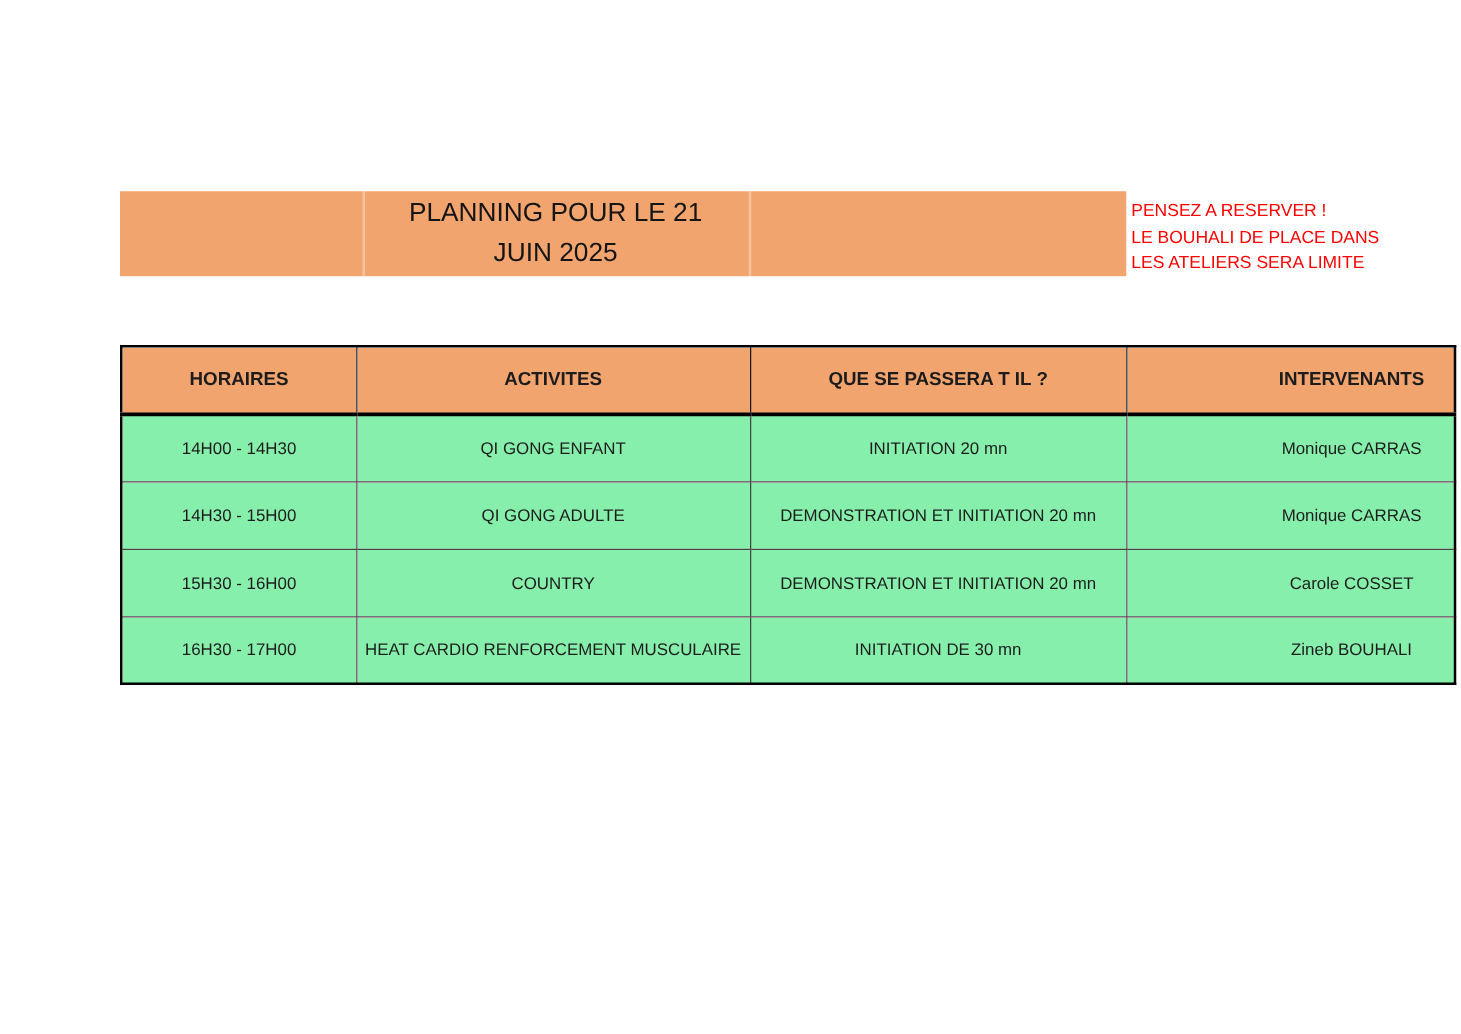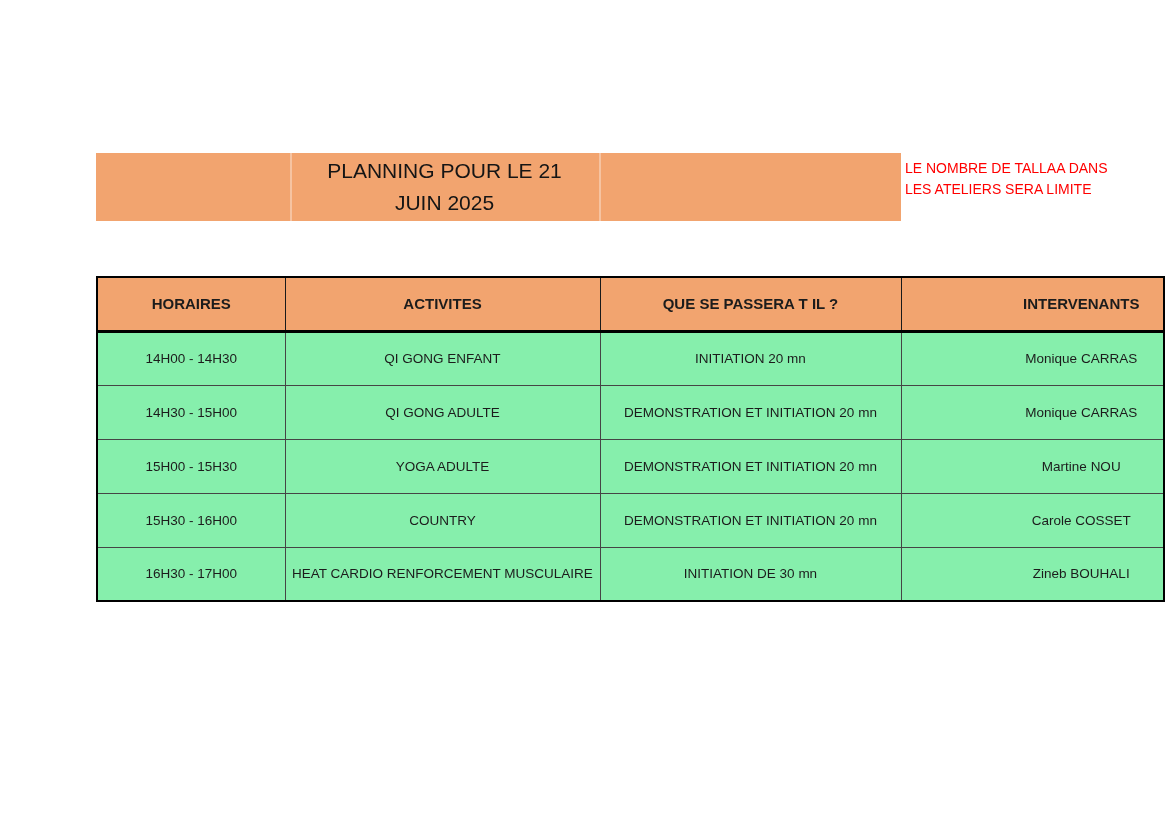--- a/index.html
+++ b/index.html
@@ -66,21 +66,22 @@
 <div class="banner">
   <div class="seg-line s1"></div>
   <div class="seg-line s2"></div>
   <div class="banner-title">
     <div>PLANNING POUR LE 21</div>
     <div>JUIN 2025</div>
   </div>
 </div>
 
 <div class="notice">
-  <div>LE NOMBRE DE TALLAA DANS</div>
+  <div>PENSEZ A RESERVER !</div>
+  <div>LE BOUHALI DE PLACE DANS</div>
   <div>LES ATELIERS SERA LIMITE</div>
 </div>
 
 <div class="tbl-wrap">
   <table>
     <colgroup>
       <col class="c1">
         <col class="c2">
         <col class="c3">
         <col class="c4">
@@ -100,26 +101,20 @@
         <td>INITIATION 20 mn</td>
         <td class="col-intervenants">Monique CARRAS</td>
       </tr>
       <tr>
         <td>14H30 - 15H00</td>
         <td>QI GONG ADULTE</td>
         <td>DEMONSTRATION ET INITIATION 20 mn</td>
         <td class="col-intervenants">Monique CARRAS</td>
       </tr>
       <tr>
-        <td>15H00 - 15H30</td>
-        <td>YOGA ADULTE</td>
-        <td>DEMONSTRATION ET INITIATION 20 mn</td>
-        <td class="col-intervenants">Martine NOU</td>
-      </tr>
-      <tr>
         <td>15H30 - 16H00</td>
         <td>COUNTRY</td>
         <td>DEMONSTRATION ET INITIATION 20 mn</td>
         <td class="col-intervenants">Carole COSSET</td>
       </tr>
       <tr>
         <td>16H30 - 17H00</td>
         <td>HEAT CARDIO RENFORCEMENT MUSCULAIRE</td>
         <td>INITIATION DE 30 mn</td>
         <td class="col-intervenants">Zineb BOUHALI</td>

